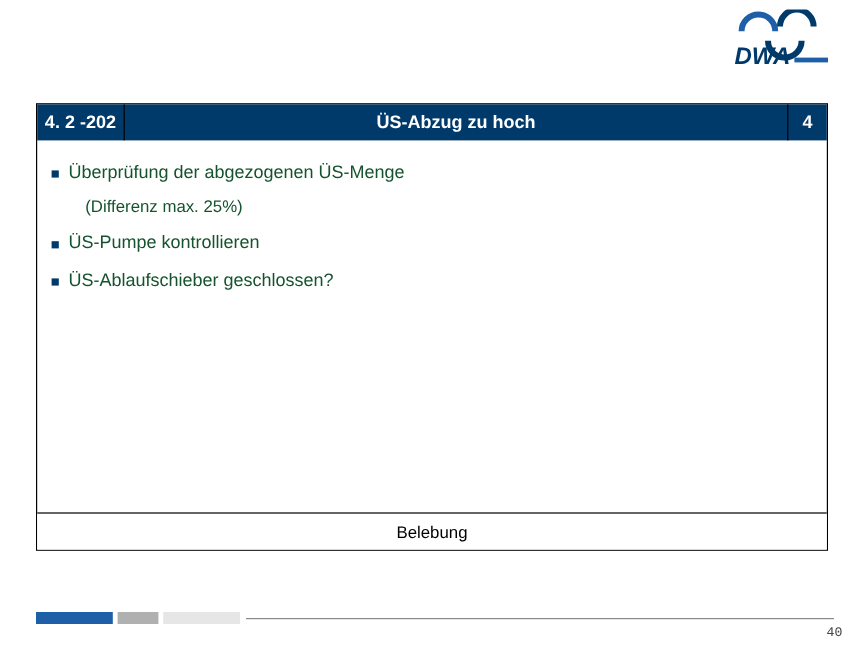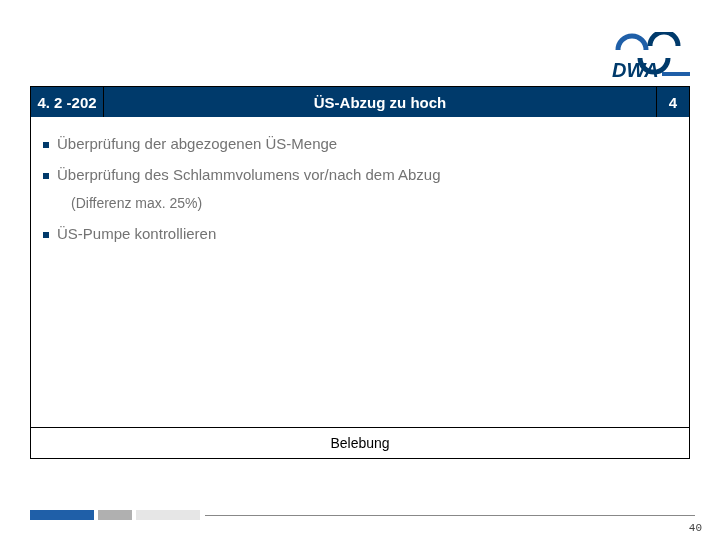--- a/index.html
+++ b/index.html
@@ -7,21 +7,21 @@
     padding: 0;
     width: 720px;
     height: 540px;
     font-family: Arial, Helvetica, sans-serif;
     background: #fff;
     position: relative;
     overflow: hidden;
   }
   .logo {
     position: absolute;
-    top: 32px;
+    top: 8px;
     right: 30px;
     width: 90px;
     height: 50px;
   }
   .main-box {
     position: absolute;
     left: 30px;
     top: 86px;
     width: 660px;
     border: 1px solid #000;
@@ -53,21 +53,21 @@
     width: 32px;
     border-left: 1px solid #000;
     display: flex;
     align-items: center;
     justify-content: center;
   }
   .body-area {
     min-height: 310px;
     padding: 18px 12px 10px 12px;
     font-size: 15px;
-    color: #737373;
+    color: #14532d;
     box-sizing: border-box;
   }
   .bullet-row {
     display: flex;
     align-items: flex-start;
     margin-bottom: 14px;
   }
   .bullet {
     width: 6px;
     height: 6px;
@@ -148,28 +148,28 @@
   <div class="header-row">
     <div class="hdr-code">4. 2 -202</div>
     <div class="hdr-title">ÜS-Abzug zu hoch</div>
     <div class="hdr-num">4</div>
   </div>
   <div class="body-area">
     <div class="bullet-row">
       <div class="bullet"></div>
       <div class="bullet-text">Überprüfung der abgezogenen ÜS-Menge</div>
     </div>
-    <div class="bullet-row">
-      <div class="bullet"></div>
-      <div class="bullet-text">Überprüfung des Schlammvolumens vor/nach dem Abzug</div>
-    </div>
     <div class="sub-note">(Differenz max. 25%)</div>
     <div class="bullet-row">
       <div class="bullet"></div>
       <div class="bullet-text">ÜS-Pumpe kontrollieren</div>
+    </div>
+    <div class="bullet-row">
+      <div class="bullet"></div>
+      <div class="bullet-text">ÜS-Ablaufschieber geschlossen?</div>
     </div>
   </div>
   <div class="footer-row">
     <div class="footer-cell">Belebung</div>
   </div>
 </div>
 
 <div class="bars">
   <div class="bar1"></div>
   <div class="bar2"></div>

